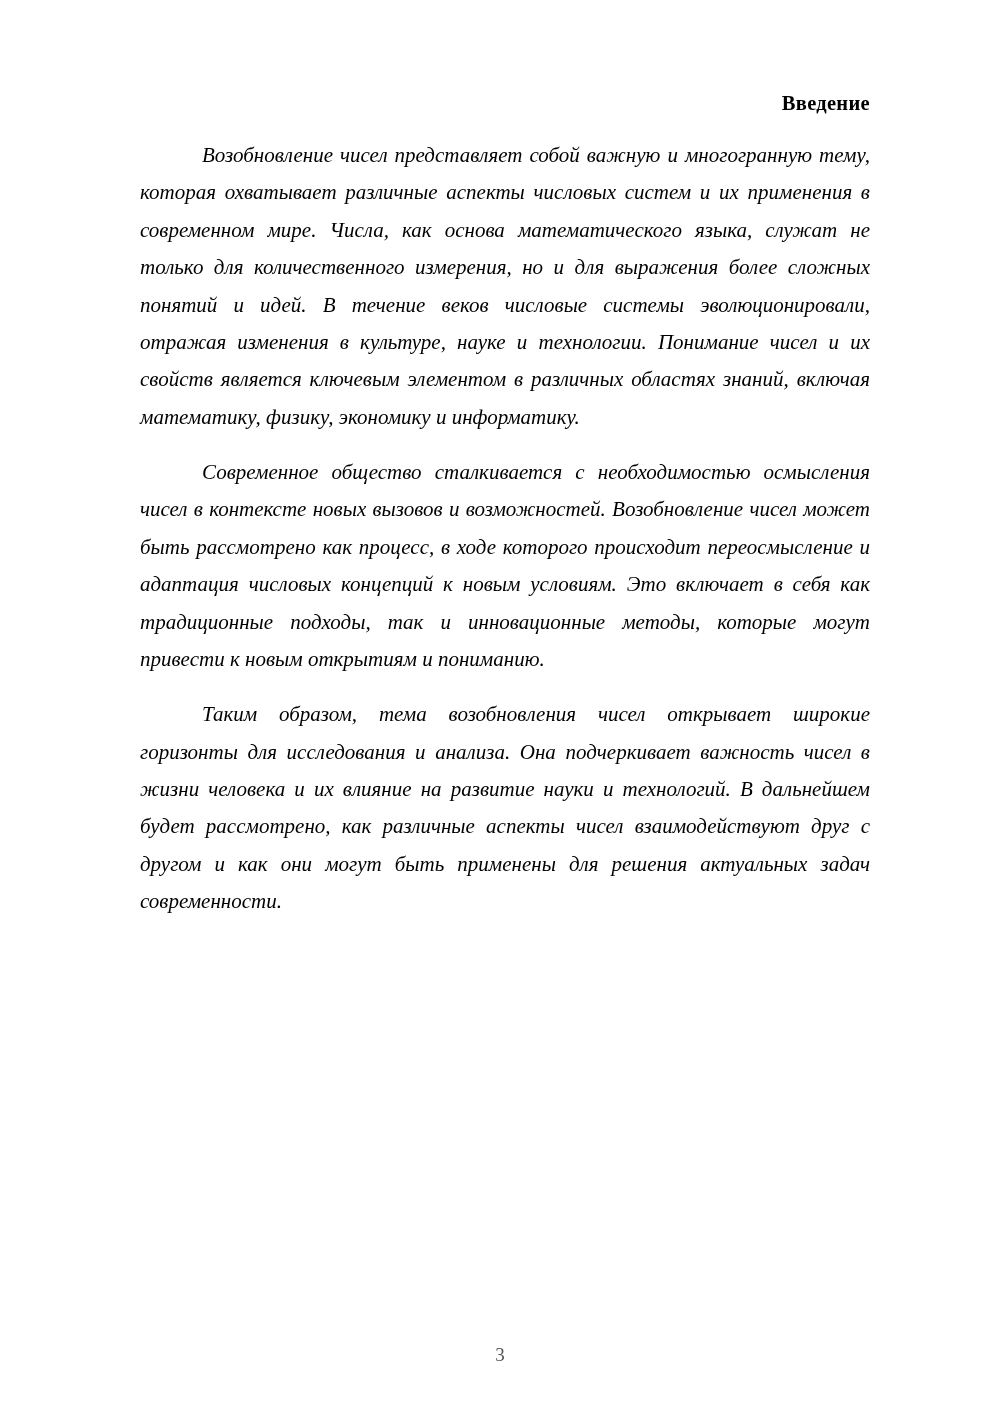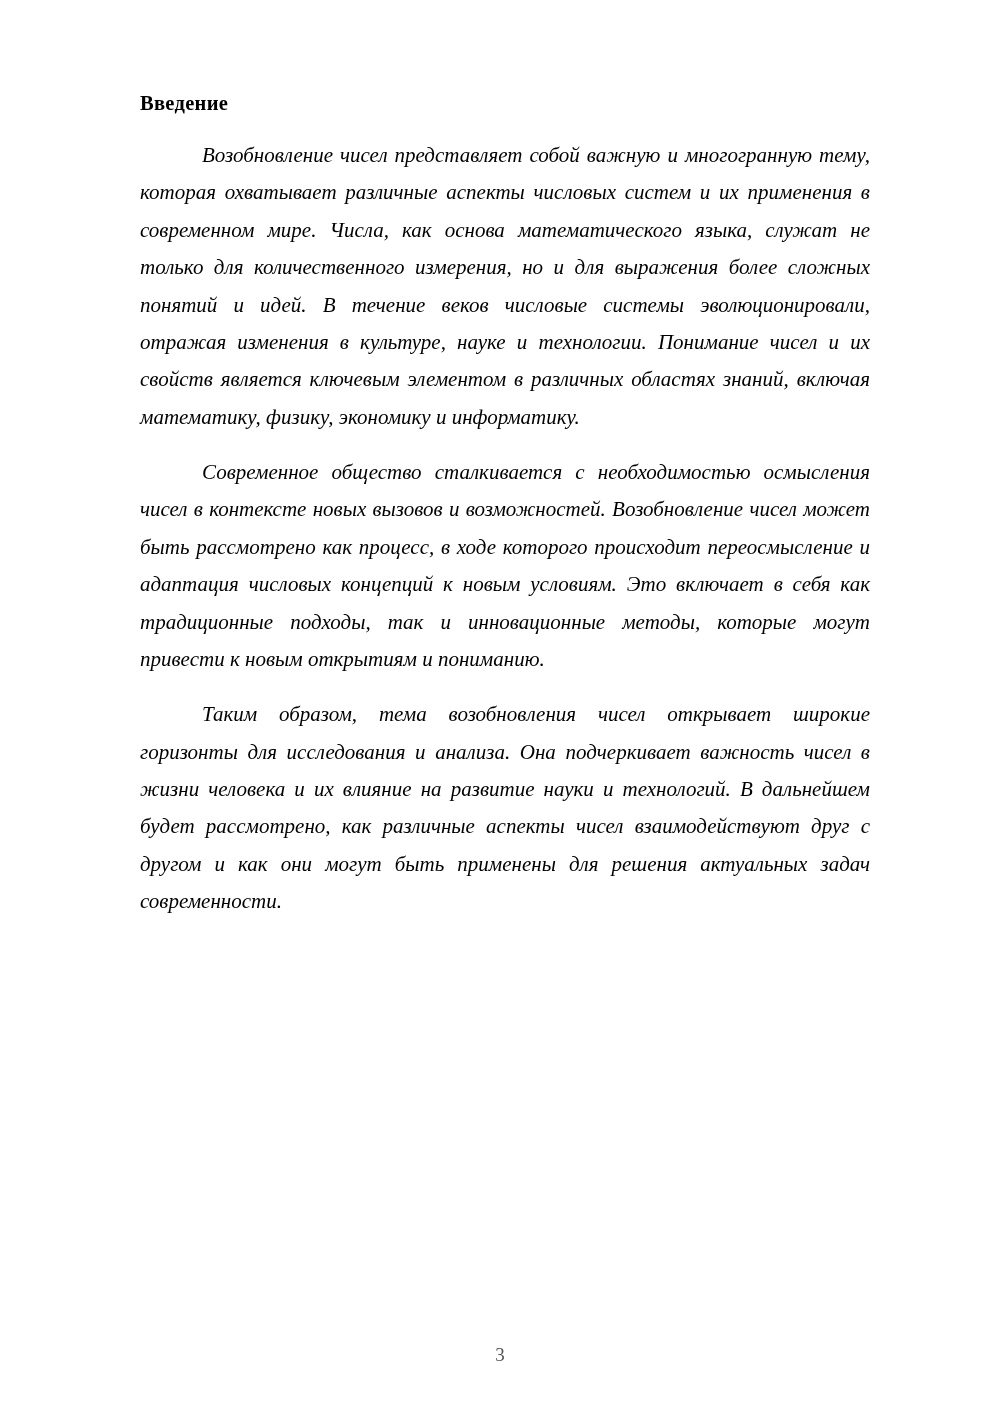--- a/index.html
+++ b/index.html
@@ -16,21 +16,21 @@
     overflow: hidden;
   }
   .page {
     box-sizing: border-box;
     width: 1000px;
     height: 1414px;
     padding: 92px 72px 0 140px;
     position: relative;
   }
   .doc-title {
-    text-align: left;
+    text-align: right;
     font-weight: bold;
     font-size: 20.5px;
     letter-spacing: 0.3px;
     margin: 0 0 22px 0;
     padding-right: 58px;
   }
   .para {
     font-size: 21px;
     line-height: 1.78;
     text-align: justify;

